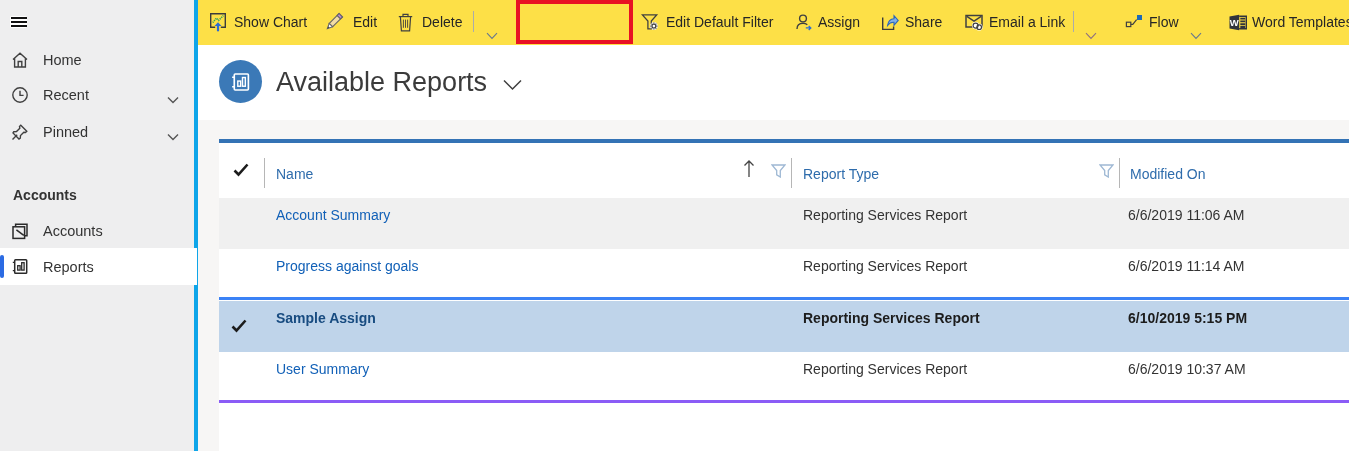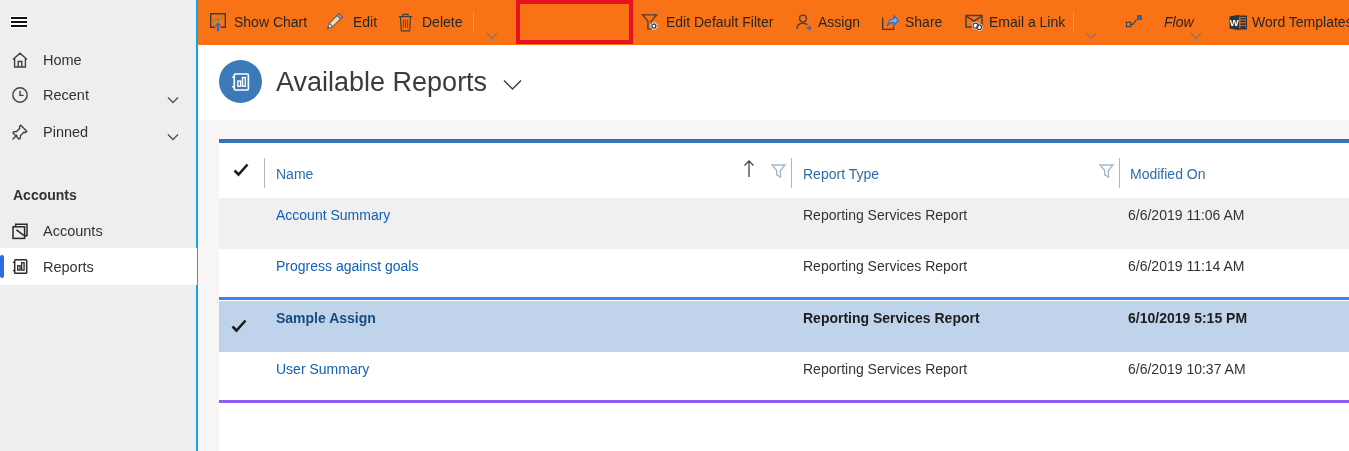--- a/index.html
+++ b/index.html
@@ -1,36 +1,36 @@
 <!DOCTYPE html>
 <html><head>
 <meta charset="utf-8">
 <style>
 * { margin:0; padding:0; box-sizing:border-box; }
 html,body { width:1349px; height:451px; overflow:hidden; background:#fff;
   font-family:"Liberation Sans", sans-serif; }
 #stage { position:relative; width:1349px; height:451px; }
 
 #sidebar { position:absolute; left:0; top:0; width:198px; height:451px;
-  background:#eeeeef; border-right:2px solid #0ea5e9; }
+  background:#eeeeef; border-right:4px solid #0ea5e9; }
 #burger { position:absolute; left:10px; top:15.5px; width:17px; height:12px; background:#fff;
   border-radius:2px; }
 #burger div { height:1.5px; background:#111; margin:0 0.5px 2.5px 1px; }
 #burger div:first-child { margin-top:1.5px; }
 .navitem { position:absolute; left:0; width:197px; height:36px; display:flex;
   align-items:center; color:#333; font-size:14.5px; }
 .navitem .nicon { width:20px; margin-left:10px; display:flex; align-items:center; justify-content:center;}
 .navitem .nlabel { margin-left:13px; }
 .navitem .chev { position:absolute; right:18px; top:50%; margin-top:-4px;}
 .grouplabel { position:absolute; left:13px; top:187px; font-size:14px; font-weight:bold; color:#333; }
 #navReports { background:#fff; height:37px; }
 #navReports::before { content:""; position:absolute; left:0; top:7px; width:4px; height:23px;
   background:#2b6be3; border-radius:2px; }
 
-#cmdbar { position:absolute; left:198px; top:0; width:1151px; height:60px; background:#f97316;
+#cmdbar { position:absolute; left:198px; top:0; width:1151px; height:60px; background:#fde047;
   border-bottom:1px solid #e8e8e8; }
 .cmd { position:absolute; top:0; height:44px; display:flex; align-items:center;
   font-size:14px; color:#262626; white-space:nowrap; }
 .cmd .clabel { margin-left:9px; }
 .csep { position:absolute; top:11px; width:1px; height:21px; background:#ababab; }
 .cchev { position:absolute; top:50%; margin-top:-4px; }
 #redbox { position:absolute; left:318px; top:0px; width:117px; height:44px;
   border:4px solid #e81123; z-index:5; }
 
 #contentbg { position:absolute; left:198px; top:120px; width:1151px; height:331px; background:#f7f6f5; }
@@ -196,21 +196,21 @@
     <div class="csep" style="left:875px;"></div>
     <div class="cchev" style="left:887px;"><svg width="12" height="8" viewBox="0 0 12 8" fill="none" stroke="#8e7080" stroke-width="1.1">
           <path d="M1 1.2 L6 6.4 L11 1.2"></path>
         </svg></div>
     <div class="cmd" style="left:926px;">
       <svg width="18" height="16" viewBox="0 0 18 16" fill="none">
           <rect x="2.4" y="8.2" width="4.4" height="4.4" stroke="#404040" stroke-width="1.2"></rect>
           <path d="M6.8 10.4 H8.8 L12.6 5.6" stroke="#404040" stroke-width="1.2"></path>
           <rect x="13" y="1" width="5" height="5" fill="#1c6ab8"></rect>
         </svg>
-      <span class="clabel" style="margin-left:22px;font-style:italic;">Flow</span>
+      <span class="clabel" style="margin-left:7px;">Flow</span>
     </div>
     <div class="cchev" style="left:992px;"><svg width="12" height="8" viewBox="0 0 12 8" fill="none" stroke="#68788e" stroke-width="1.1">
           <path d="M1 1.2 L6 6.4 L11 1.2"></path>
         </svg></div>
     <div class="cmd" style="left:1031px;">
       <svg width="18" height="17" viewBox="0 0 18 17">
           <path d="M0.5 2.5 L10.2 0.8 V16.2 L0.5 14.5 Z" fill="#31343c"></path>
           <path d="M10.2 2.2 H17.3 V14.8 H10.2" fill="none" stroke="#31343c" stroke-width="1.4"></path>
           <path d="M11.3 4.6 H16.2 M11.3 7.4 H16.2 M11.3 10.2 H16.2 M11.3 13 H16.2" stroke="#31343c" stroke-width="1.9"></path>
           <text x="5.3" y="12.2" font-size="9.5" font-weight="bold" fill="#fff" text-anchor="middle" font-family="Liberation Sans">W</text>

